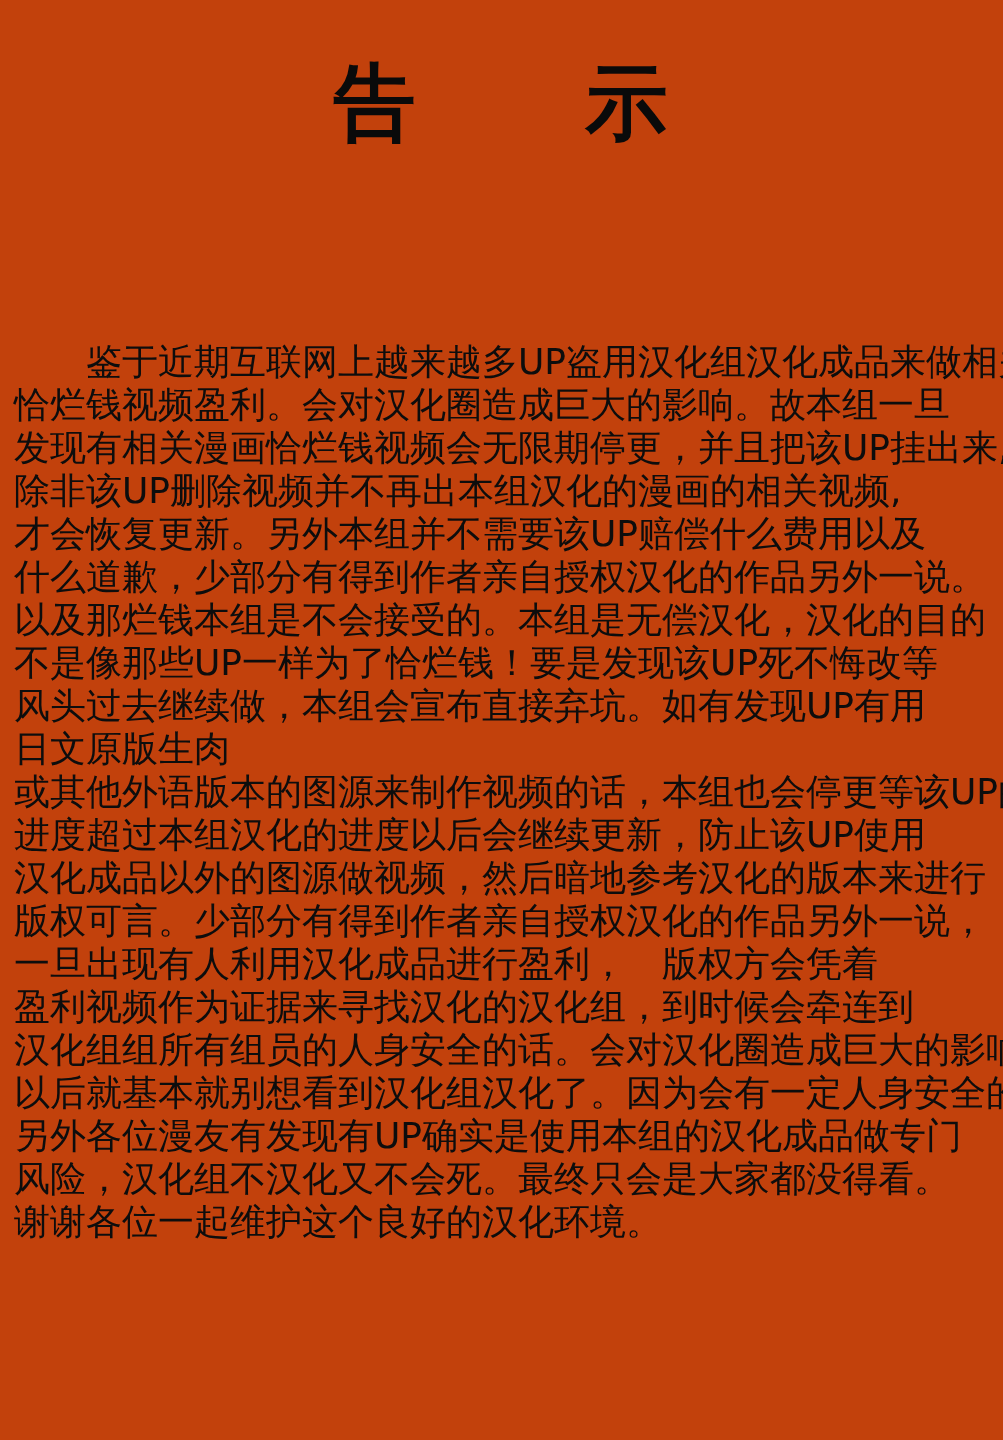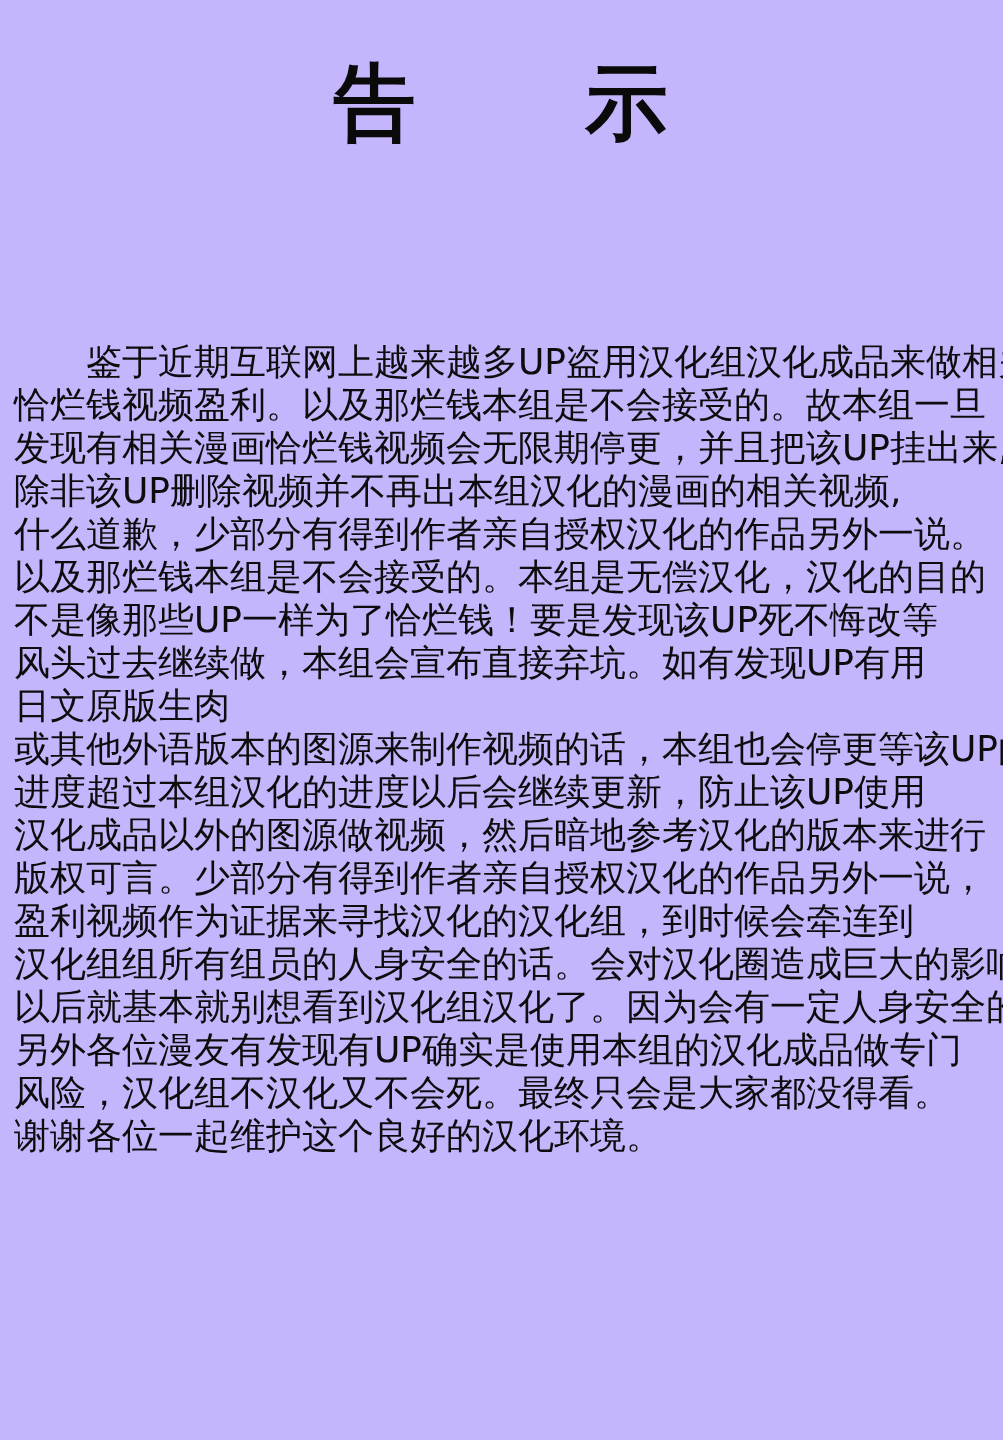--- a/index.html
+++ b/index.html
@@ -11,21 +11,21 @@
     height: 1440px;
     background: #ffffff;
     font-family: "DejaVu Sans", sans-serif;
     color: #111111;
     overflow: hidden;
   }
   .page {
     position: relative;
     width: 1003px;
     height: 1440px;
-    background: #c4b5fd;
+    background: #c2410c;
   }
   .title {
     margin: 0;
     padding-top: 62px;
     text-align: center;
     font-size: 82px;
     line-height: 1.0;
     font-weight: 900;
     letter-spacing: 2px;
     color: #0a0a0a;
@@ -48,32 +48,34 @@
     overflow: visible;
   }
 </style>
 </head>
 <body>
 
 <div class="page">
   <h1 class="title">告　　示</h1>
   <div class="notice-body">
       <div class="line">　　鉴于近期互联网上越来越多UP盗用汉化组汉化成品来做相关</div>
-      <div class="line">恰烂钱视频盈利。以及那烂钱本组是不会接受的。故本组一旦</div>
+      <div class="line">恰烂钱视频盈利。会对汉化圈造成巨大的影响。故本组一旦</div>
       <div class="line">发现有相关漫画恰烂钱视频会无限期停更，并且把该UP挂出来,</div>
       <div class="line">除非该UP删除视频并不再出本组汉化的漫画的相关视频,</div>
+      <div class="line">才会恢复更新。另外本组并不需要该UP赔偿什么费用以及</div>
       <div class="line">什么道歉，少部分有得到作者亲自授权汉化的作品另外一说。</div>
       <div class="line">以及那烂钱本组是不会接受的。本组是无偿汉化，汉化的目的</div>
       <div class="line">不是像那些UP一样为了恰烂钱！要是发现该UP死不悔改等</div>
       <div class="line">风头过去继续做，本组会宣布直接弃坑。如有发现UP有用</div>
       <div class="line">日文原版生肉</div>
       <div class="line">或其他外语版本的图源来制作视频的话，本组也会停更等该UP的</div>
       <div class="line">进度超过本组汉化的进度以后会继续更新，防止该UP使用</div>
       <div class="line">汉化成品以外的图源做视频，然后暗地参考汉化的版本来进行</div>
       <div class="line">版权可言。少部分有得到作者亲自授权汉化的作品另外一说，</div>
+      <div class="line">一旦出现有人利用汉化成品进行盈利，　版权方会凭着</div>
       <div class="line">盈利视频作为证据来寻找汉化的汉化组，到时候会牵连到</div>
       <div class="line">汉化组组所有组员的人身安全的话。会对汉化圈造成巨大的影响，</div>
       <div class="line">以后就基本就别想看到汉化组汉化了。因为会有一定人身安全的</div>
       <div class="line">另外各位漫友有发现有UP确实是使用本组的汉化成品做专门</div>
       <div class="line">风险，汉化组不汉化又不会死。最终只会是大家都没得看。</div>
       <div class="line">谢谢各位一起维护这个良好的汉化环境。</div>
     </div>
 </div>
 
 </body></html>

